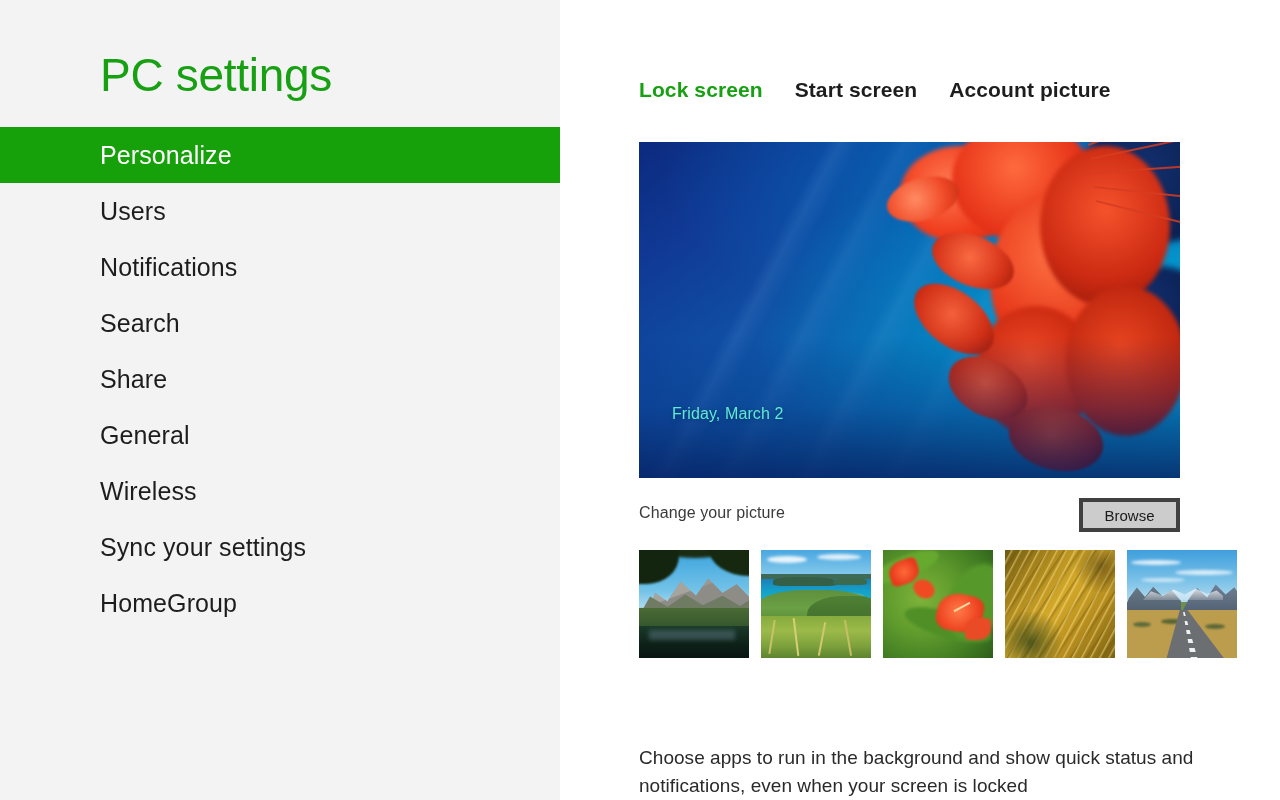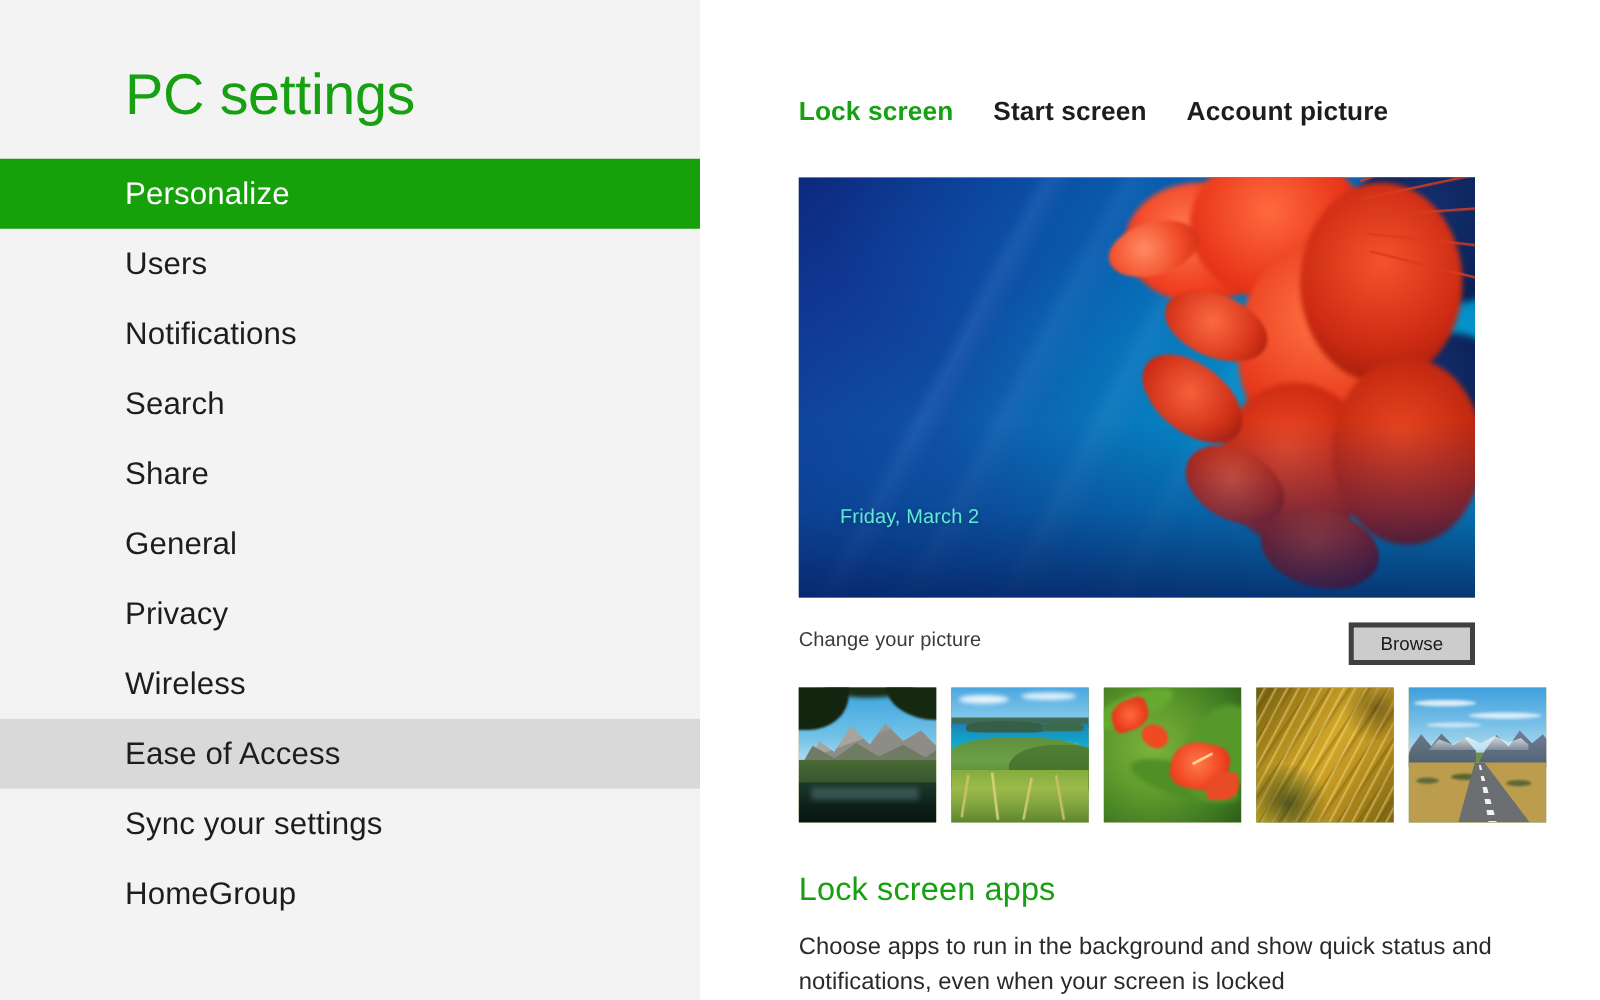--- a/index.html
+++ b/index.html
@@ -377,27 +377,21 @@
       <li class="nav-item">
         <span>Search</span>
       </li>
       <li class="nav-item">
         <span>Share</span>
       </li>
       <li class="nav-item">
         <span>General</span>
       </li>
       <li class="nav-item">
-        <span>Privacy</span>
-      </li>
-      <li class="nav-item">
         <span>Wireless</span>
-      </li>
-      <li class="nav-item hovered">
-        <span>Ease of Access</span>
       </li>
       <li class="nav-item">
         <span>Sync your settings</span>
       </li>
       <li class="nav-item">
         <span>HomeGroup</span>
       </li>
     </ul>
   </div>
 
@@ -510,17 +504,16 @@
         <div class="t5-plain"></div>
         <div class="t5-scrub1"></div>
           <div class="t5-scrub2"></div>
           <div class="t5-scrub3"></div>
         <div class="t5-roadshape"></div>
           <div class="t5-roadline"></div>
       </div>
 
     </div>
 
-    <div class="apps-title">Lock screen apps</div>
     <div class="apps-desc">Choose apps to run in the background and show quick status and notifications, even when your screen is locked</div>
 
   </div>
 </div>
 
 </body></html>

